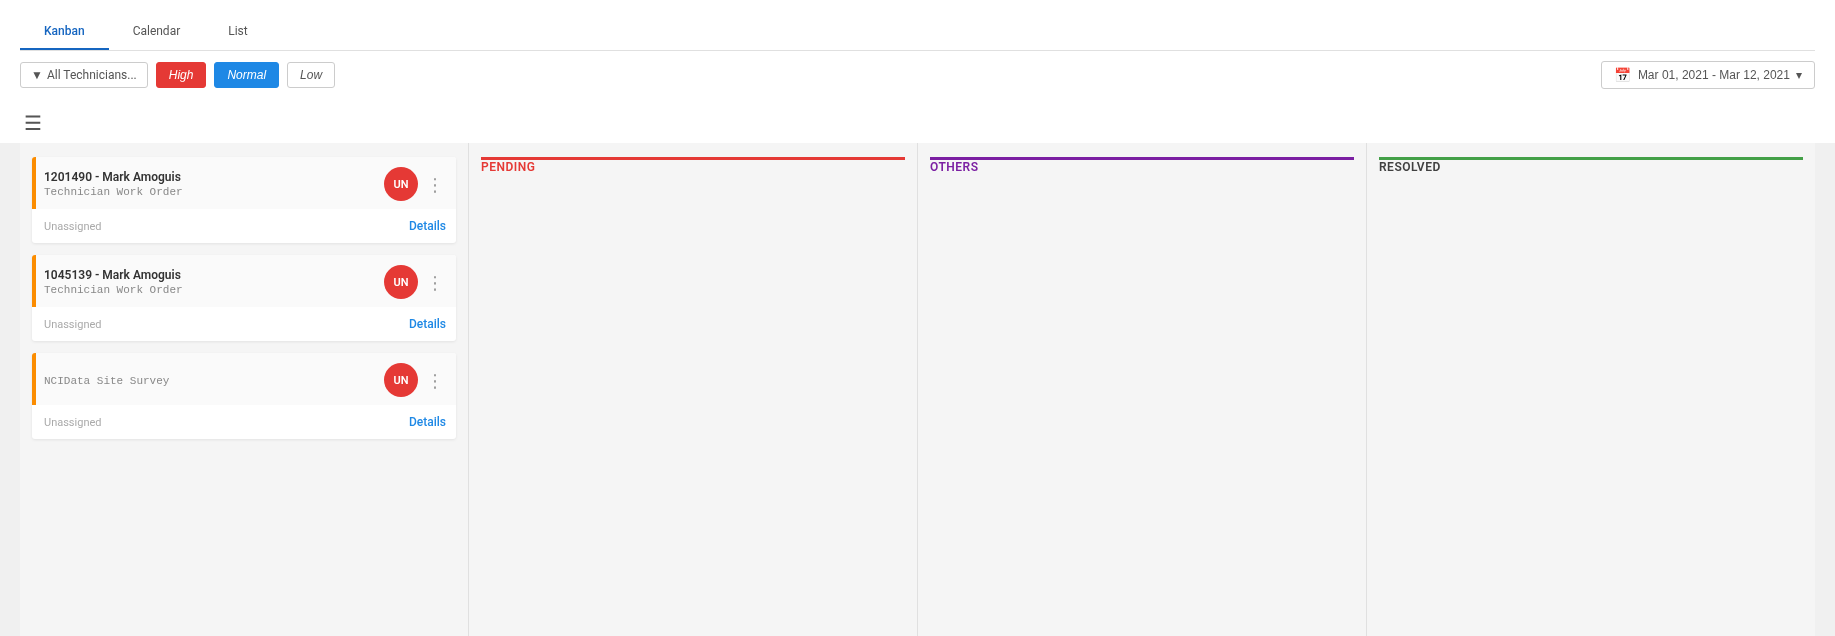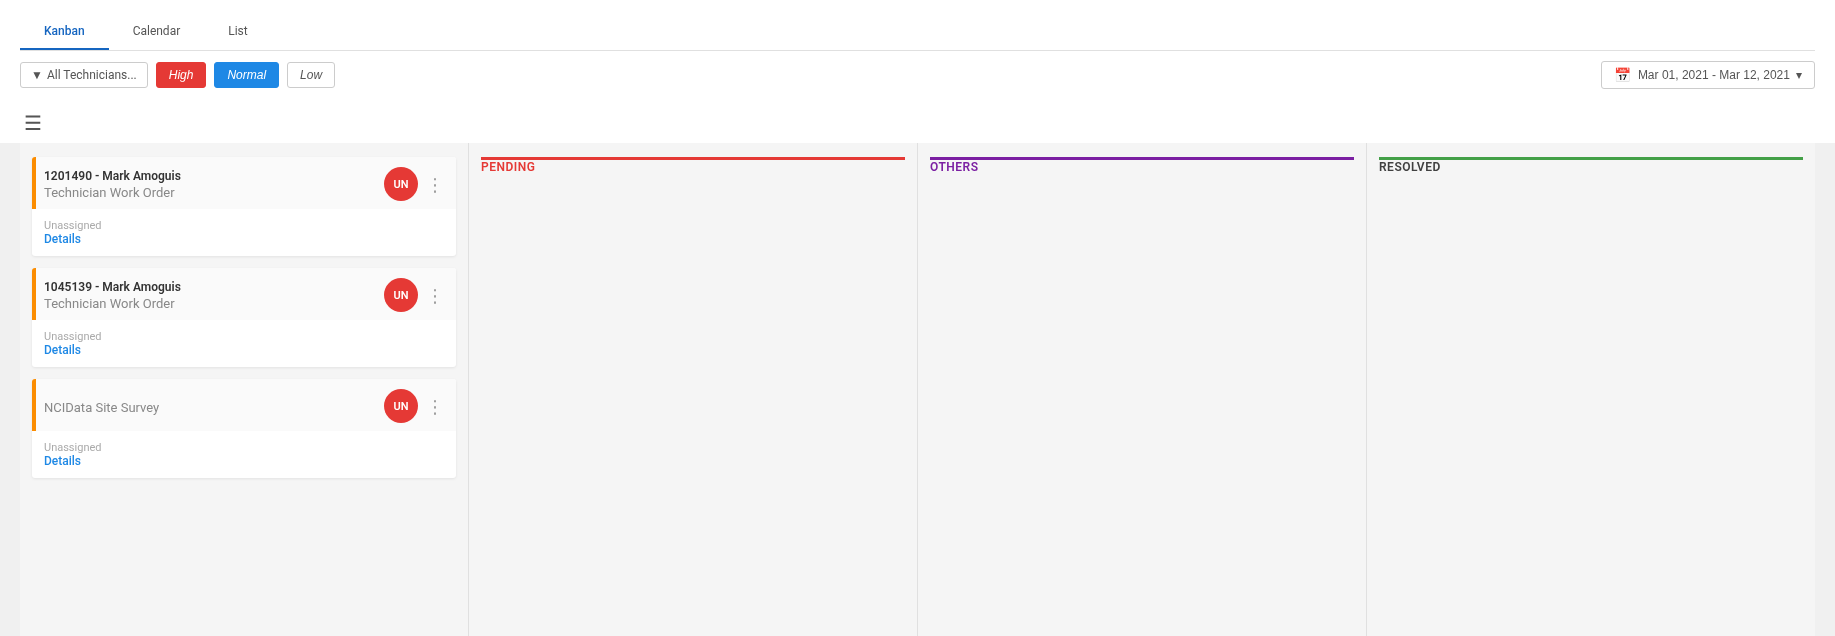--- a/index.html
+++ b/index.html
@@ -151,23 +151,24 @@
     .card-title-area {
       flex: 1;
       padding-left: 8px;
     }
     .card-title {
       font-size: 12px;
       font-weight: 600;
       color: #333;
     }
     .card-subtitle {
-      font-size: 13px;
+      font-size: 11px;
       color: #888;
       margin-top: 2px;
+      font-family: Liberation Mono, monospace;
     }
     .card-avatar {
       width: 34px;
       height: 34px;
       border-radius: 50%;
       background: #e53935;
       color: #fff;
       display: flex;
       align-items: center;
       justify-content: center;
@@ -179,23 +180,22 @@
     .card-menu-icon {
       color: #999;
       font-size: 18px;
       cursor: pointer;
       padding: 0 4px;
       flex-shrink: 0;
     }
     .card-bottom {
       padding: 10px 10px 10px 12px;
       display: flex;
-      align-items: flex-start;
+      align-items: flex-end;
       justify-content: space-between;
-      flex-direction: column;
     }
     .card-unassigned {
       font-size: 11px;
       color: #aaa;
     }
     .card-details-link {
       font-size: 12px;
       color: #1e88e5;
       cursor: pointer;
       font-weight: 500;

